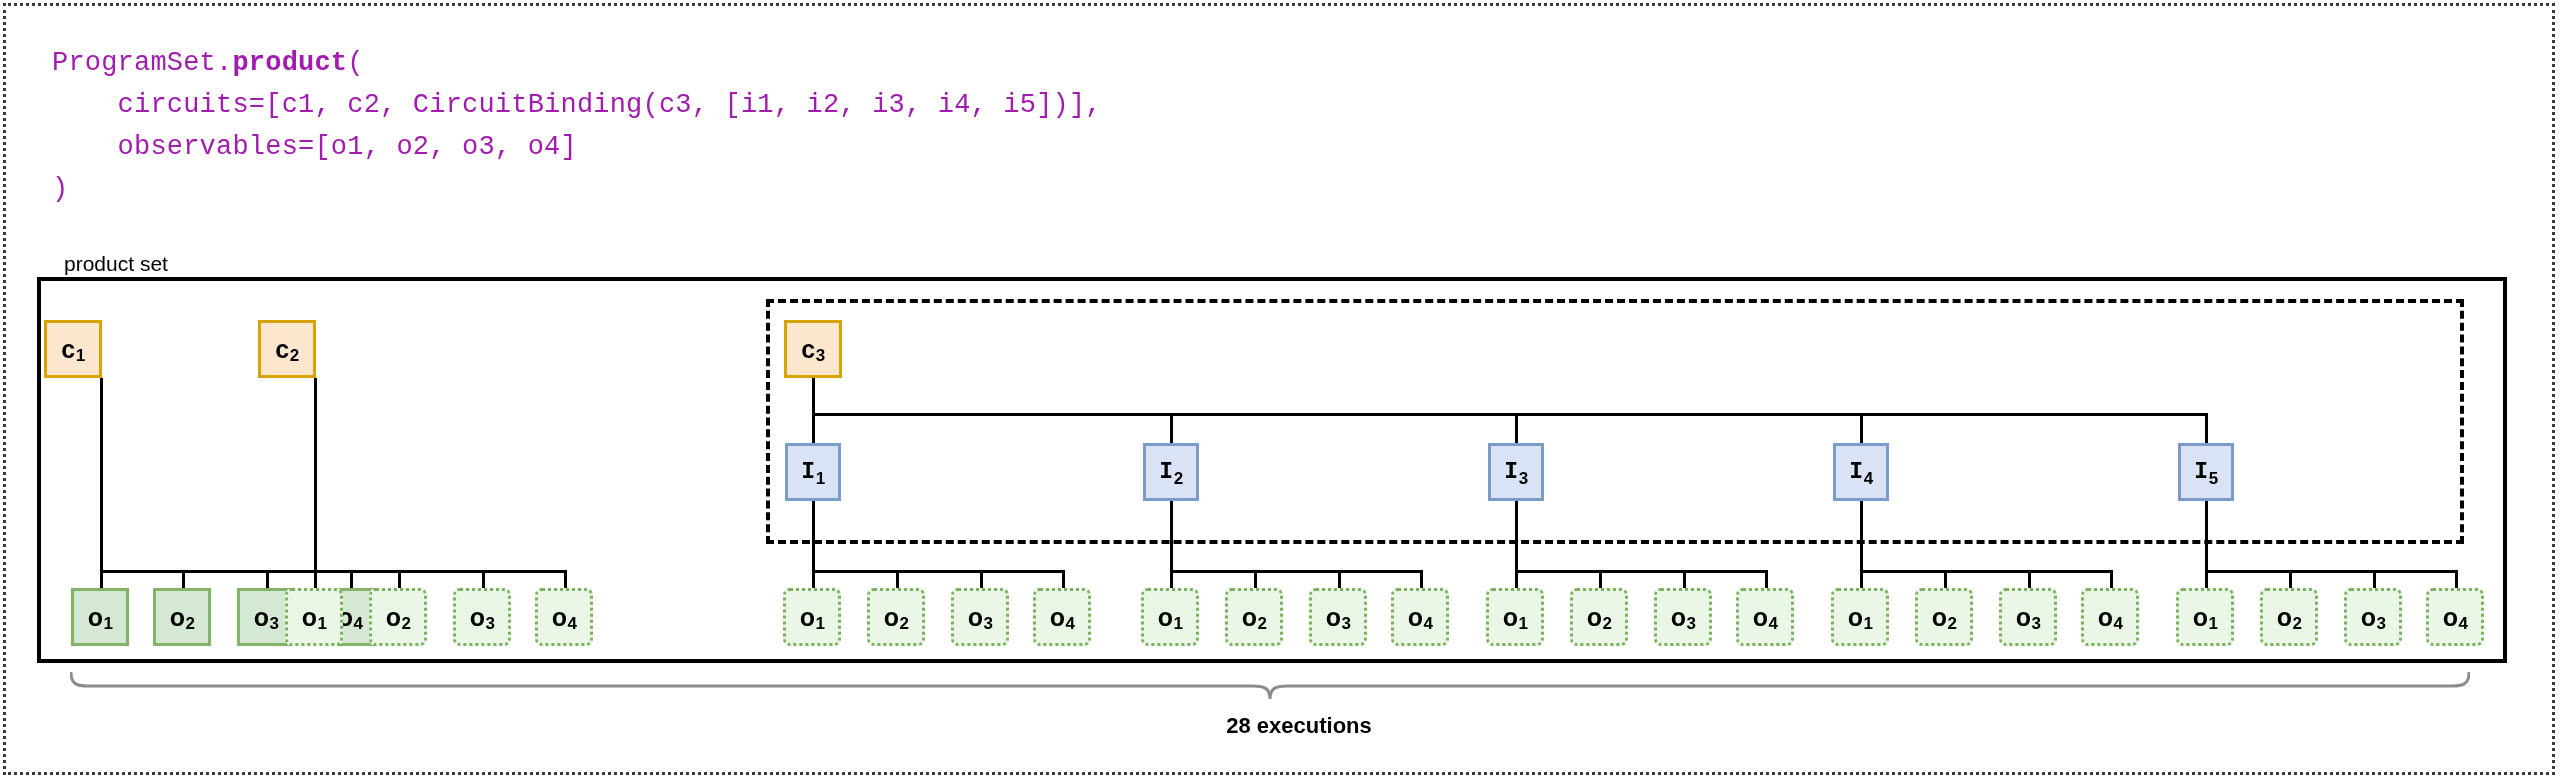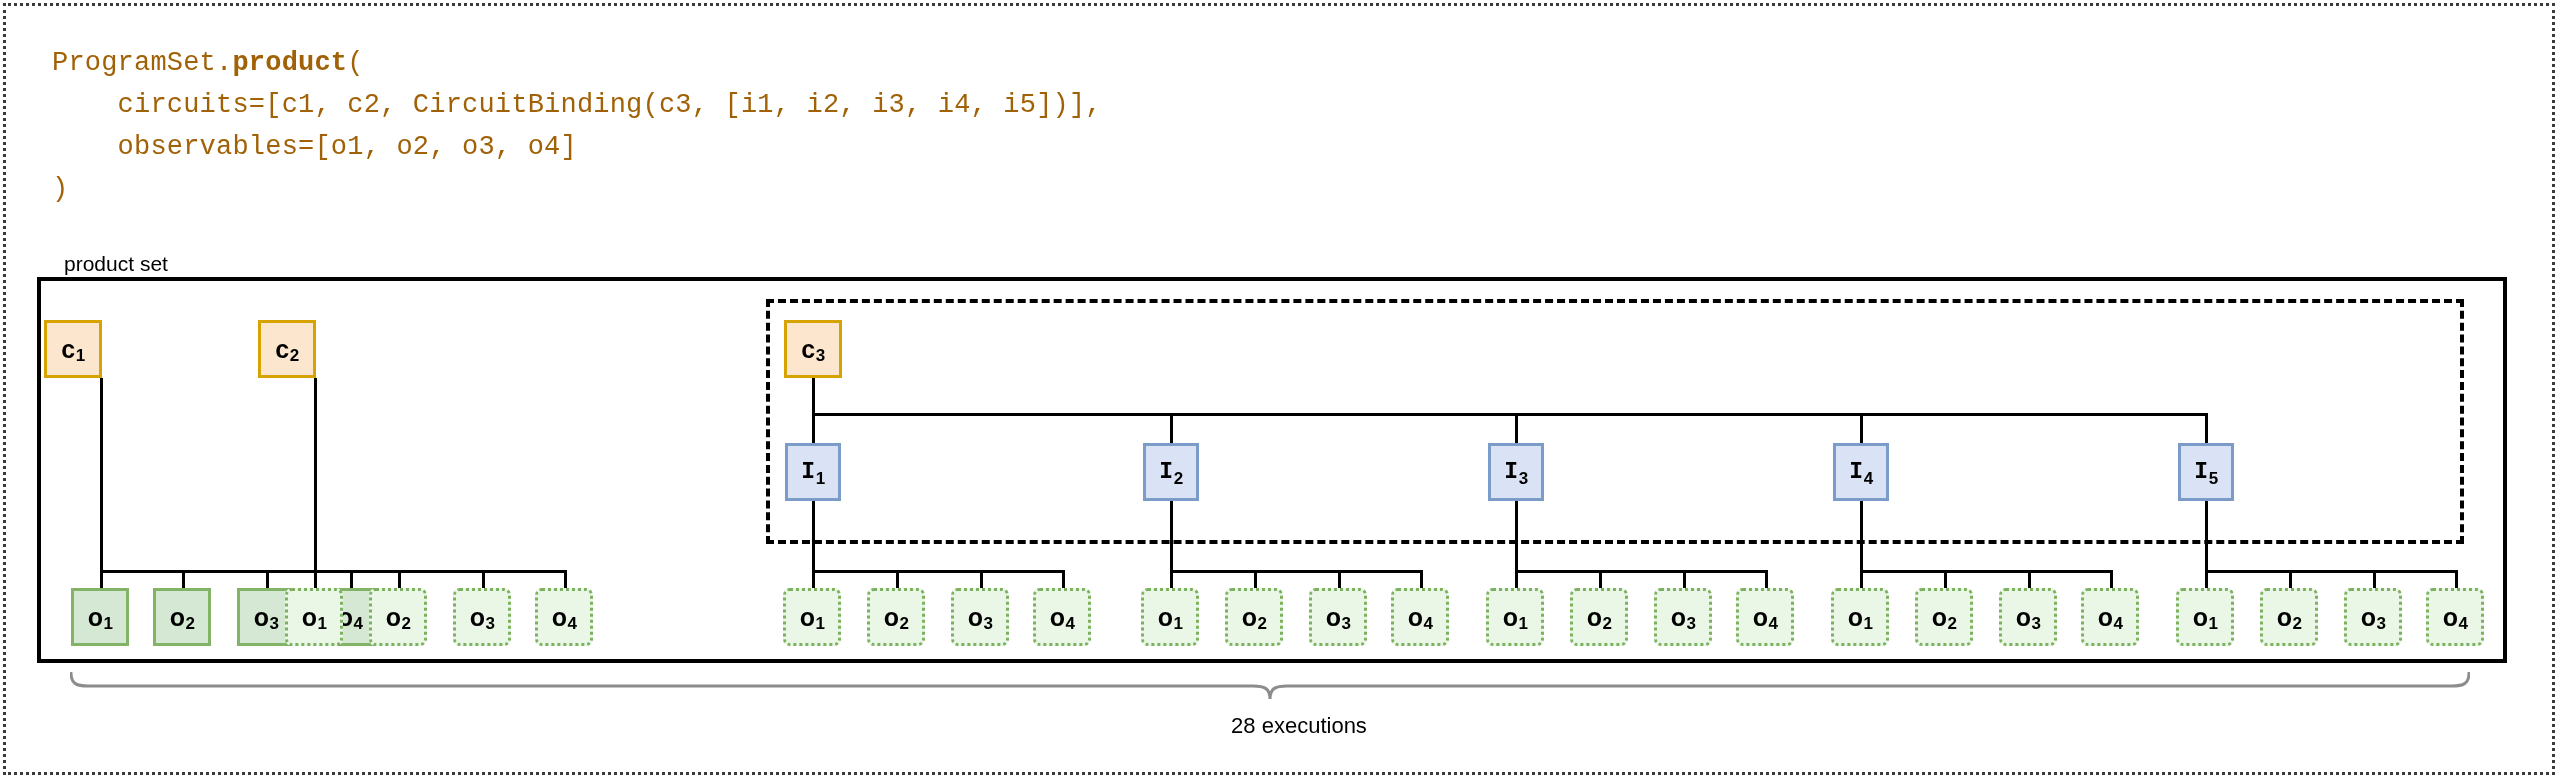--- a/index.html
+++ b/index.html
@@ -33,21 +33,21 @@
   }
 
   
   .code-block {
     position: absolute;
     left: 52px;
     top: 42px;
     font-family: "Liberation Mono", "DejaVu Sans Mono", monospace;
     font-size: 27px;
     line-height: 42px;
-    color: #a16207;
+    color: #a21caf;
     white-space: pre;
     letter-spacing: 0.2px;
   }
   .code-block b { font-weight: bold; }
 
   
   .ps-label {
     position: absolute;
     left: 64px;
     top: 252px;
@@ -160,20 +160,21 @@
     left: 0;
     top: 713px;
     width: 2562px;
     text-align: center;
     font-size: 22px;
     color: #000000;
   }
   .brace-caption .inner {
     display: inline-block;
     transform: translateX(18px);
+    font-weight: bold;
   }
 </style>
 </head>
 <body>
 
 <div id="figure">
 
   <div class="outer-frame"></div>
 
   <div class="code-block"><span><span>ProgramSet.</span><b>product</b><span>(</span></span>

